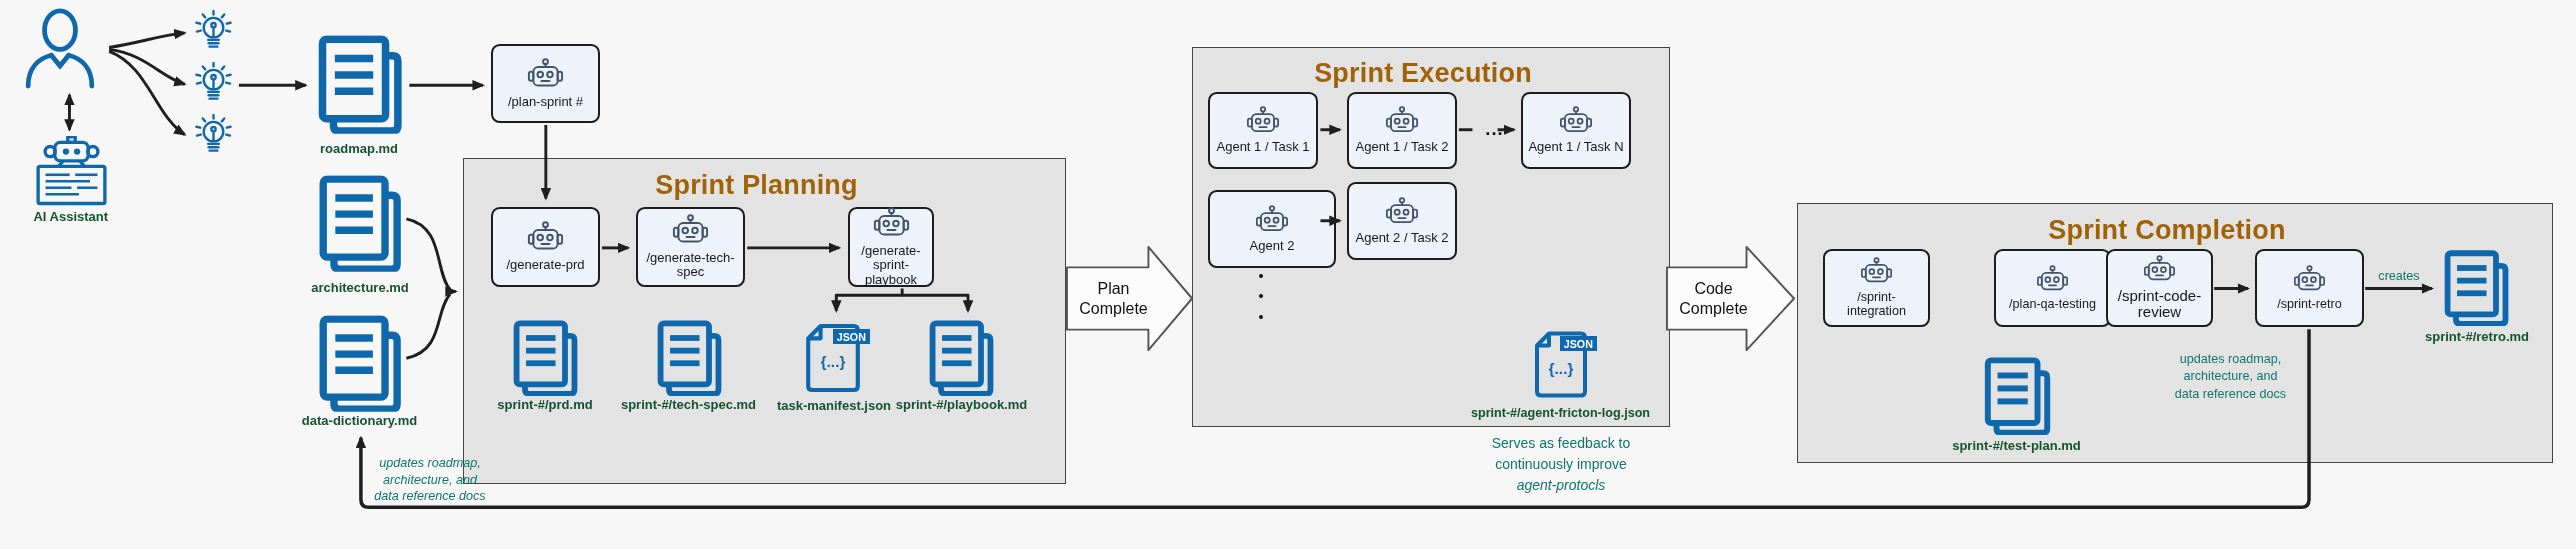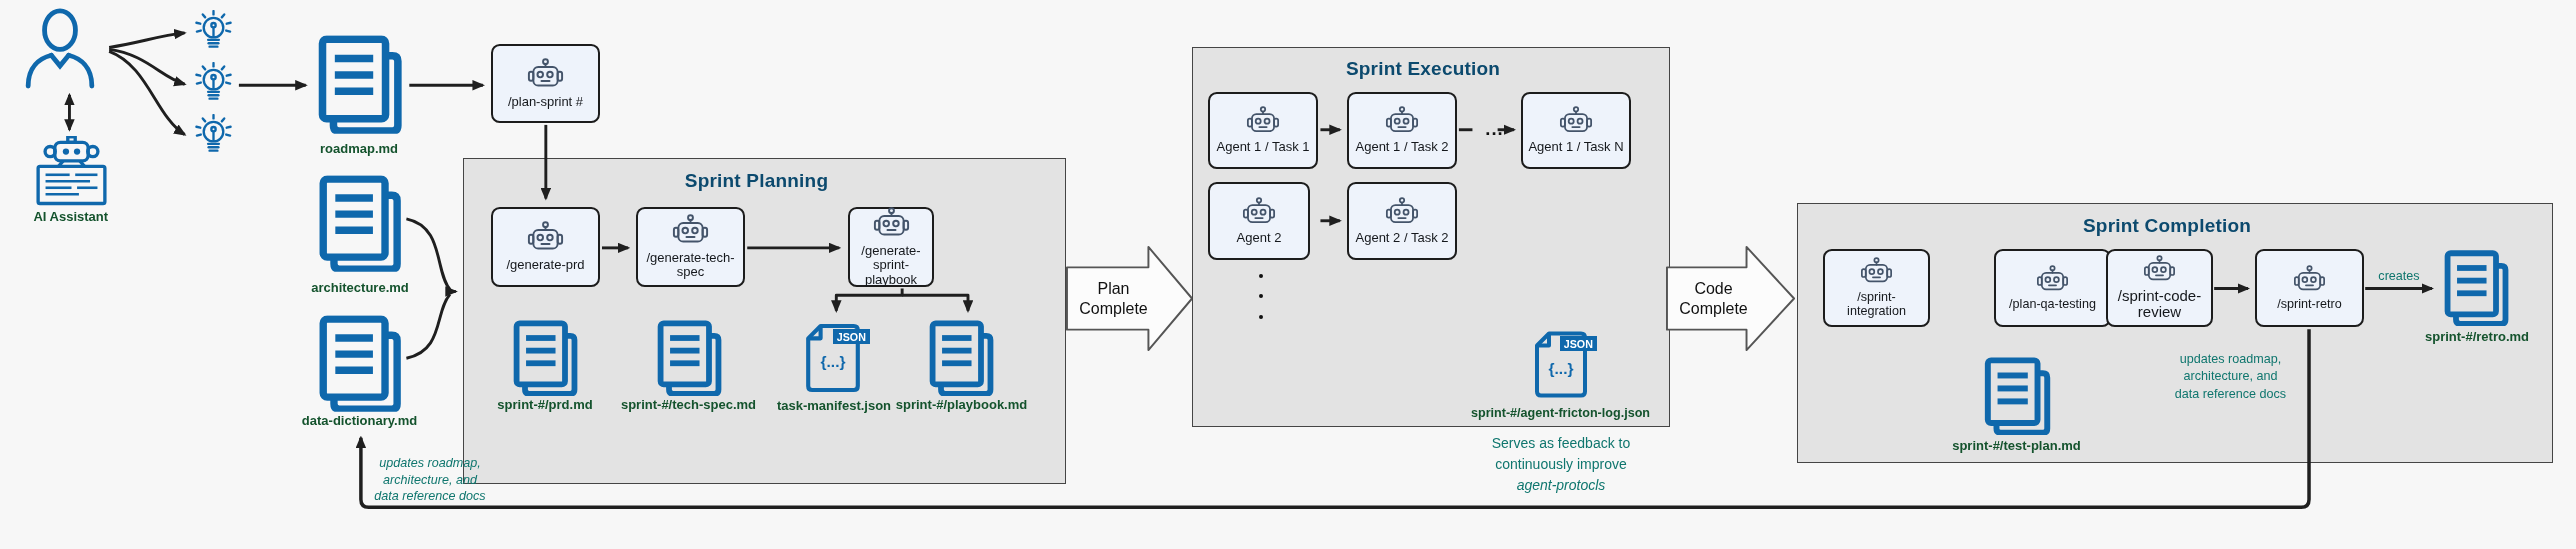--- a/index.html
+++ b/index.html
@@ -2,21 +2,21 @@
 <html><head>
 <meta charset="utf-8">
 <style>
   html,body { margin:0; padding:0; background:#f7f7f7; }
   #canvas {
     position:relative; width:2576px; height:549px; overflow:hidden;
     background:#f7f7f7; font-family:"Liberation Sans", sans-serif; color:#111;
   }
   .abs { position:absolute; }
   .panel { position:absolute; background:#e3e3e3; border:1.9px solid #454545; box-sizing:border-box; }
-  .panel-title { position:absolute; left:0; right:16px; text-align:center; font-weight:bold; font-size:19px; color:#0c4a6e; letter-spacing:0.2px; }
+  .panel-title { position:absolute; left:0; right:16px; text-align:center; font-weight:bold; font-size:27px; color:#a16207; letter-spacing:0.2px; }
   .agent-box {
     position:absolute; background:#eef3fb; border:2.9px solid #1c1c1c; border-radius:8.7px;
     box-sizing:border-box; display:flex; flex-direction:column; align-items:center;
     justify-content:center; gap:2.9px; padding:2.9px 3.9px;
   }
   .agent-label { font-size:13px; color:#15181c; text-align:center; line-height:1.12; overflow-wrap:break-word; max-width:100%; }
   .robot-svg { width:39px; height:34px; flex:0 0 auto; }
   .file-label { position:absolute; font-weight:bold; font-size:13px; color:#14532d; text-align:center; line-height:1.1; }
   .note { position:absolute; font-size:13px; color:#0f766e; text-align:center; line-height:1.32; }
   .note .it { font-style:italic; }
@@ -227,21 +227,21 @@
     <div class="agent-label">Agent 1 / Task 2</div>
   </div>
   <div class="hdots" style="left:1474px;top:118px;width:41px;text-align:center">...</div>
   <div class="agent-box" style="left:1521px;top:92px;width:110px;height:77px">
     <svg class="robot-svg" style="width:36px;height:31px" viewBox="0 0 37 32" width="36" height="31">
         <use href="#robot"></use>
       </svg>
     <div class="agent-label">Agent 1 / Task N</div>
   </div>
 
-  <div class="agent-box" style="left:1208px;top:182px;width:102px;height:78px">
+  <div class="agent-box" style="left:1208px;top:190px;width:128px;height:78px">
     <svg class="robot-svg" style="width:36px;height:31px" viewBox="0 0 37 32" width="36" height="31">
         <use href="#robot"></use>
       </svg>
     <div class="agent-label">Agent 2</div>
   </div>
   <div class="agent-box" style="left:1347px;top:182px;width:110px;height:78px">
     <svg class="robot-svg" style="width:36px;height:31px" viewBox="0 0 37 32" width="36" height="31">
         <use href="#robot"></use>
       </svg>
     <div class="agent-label">Agent 2 / Task 2</div>

